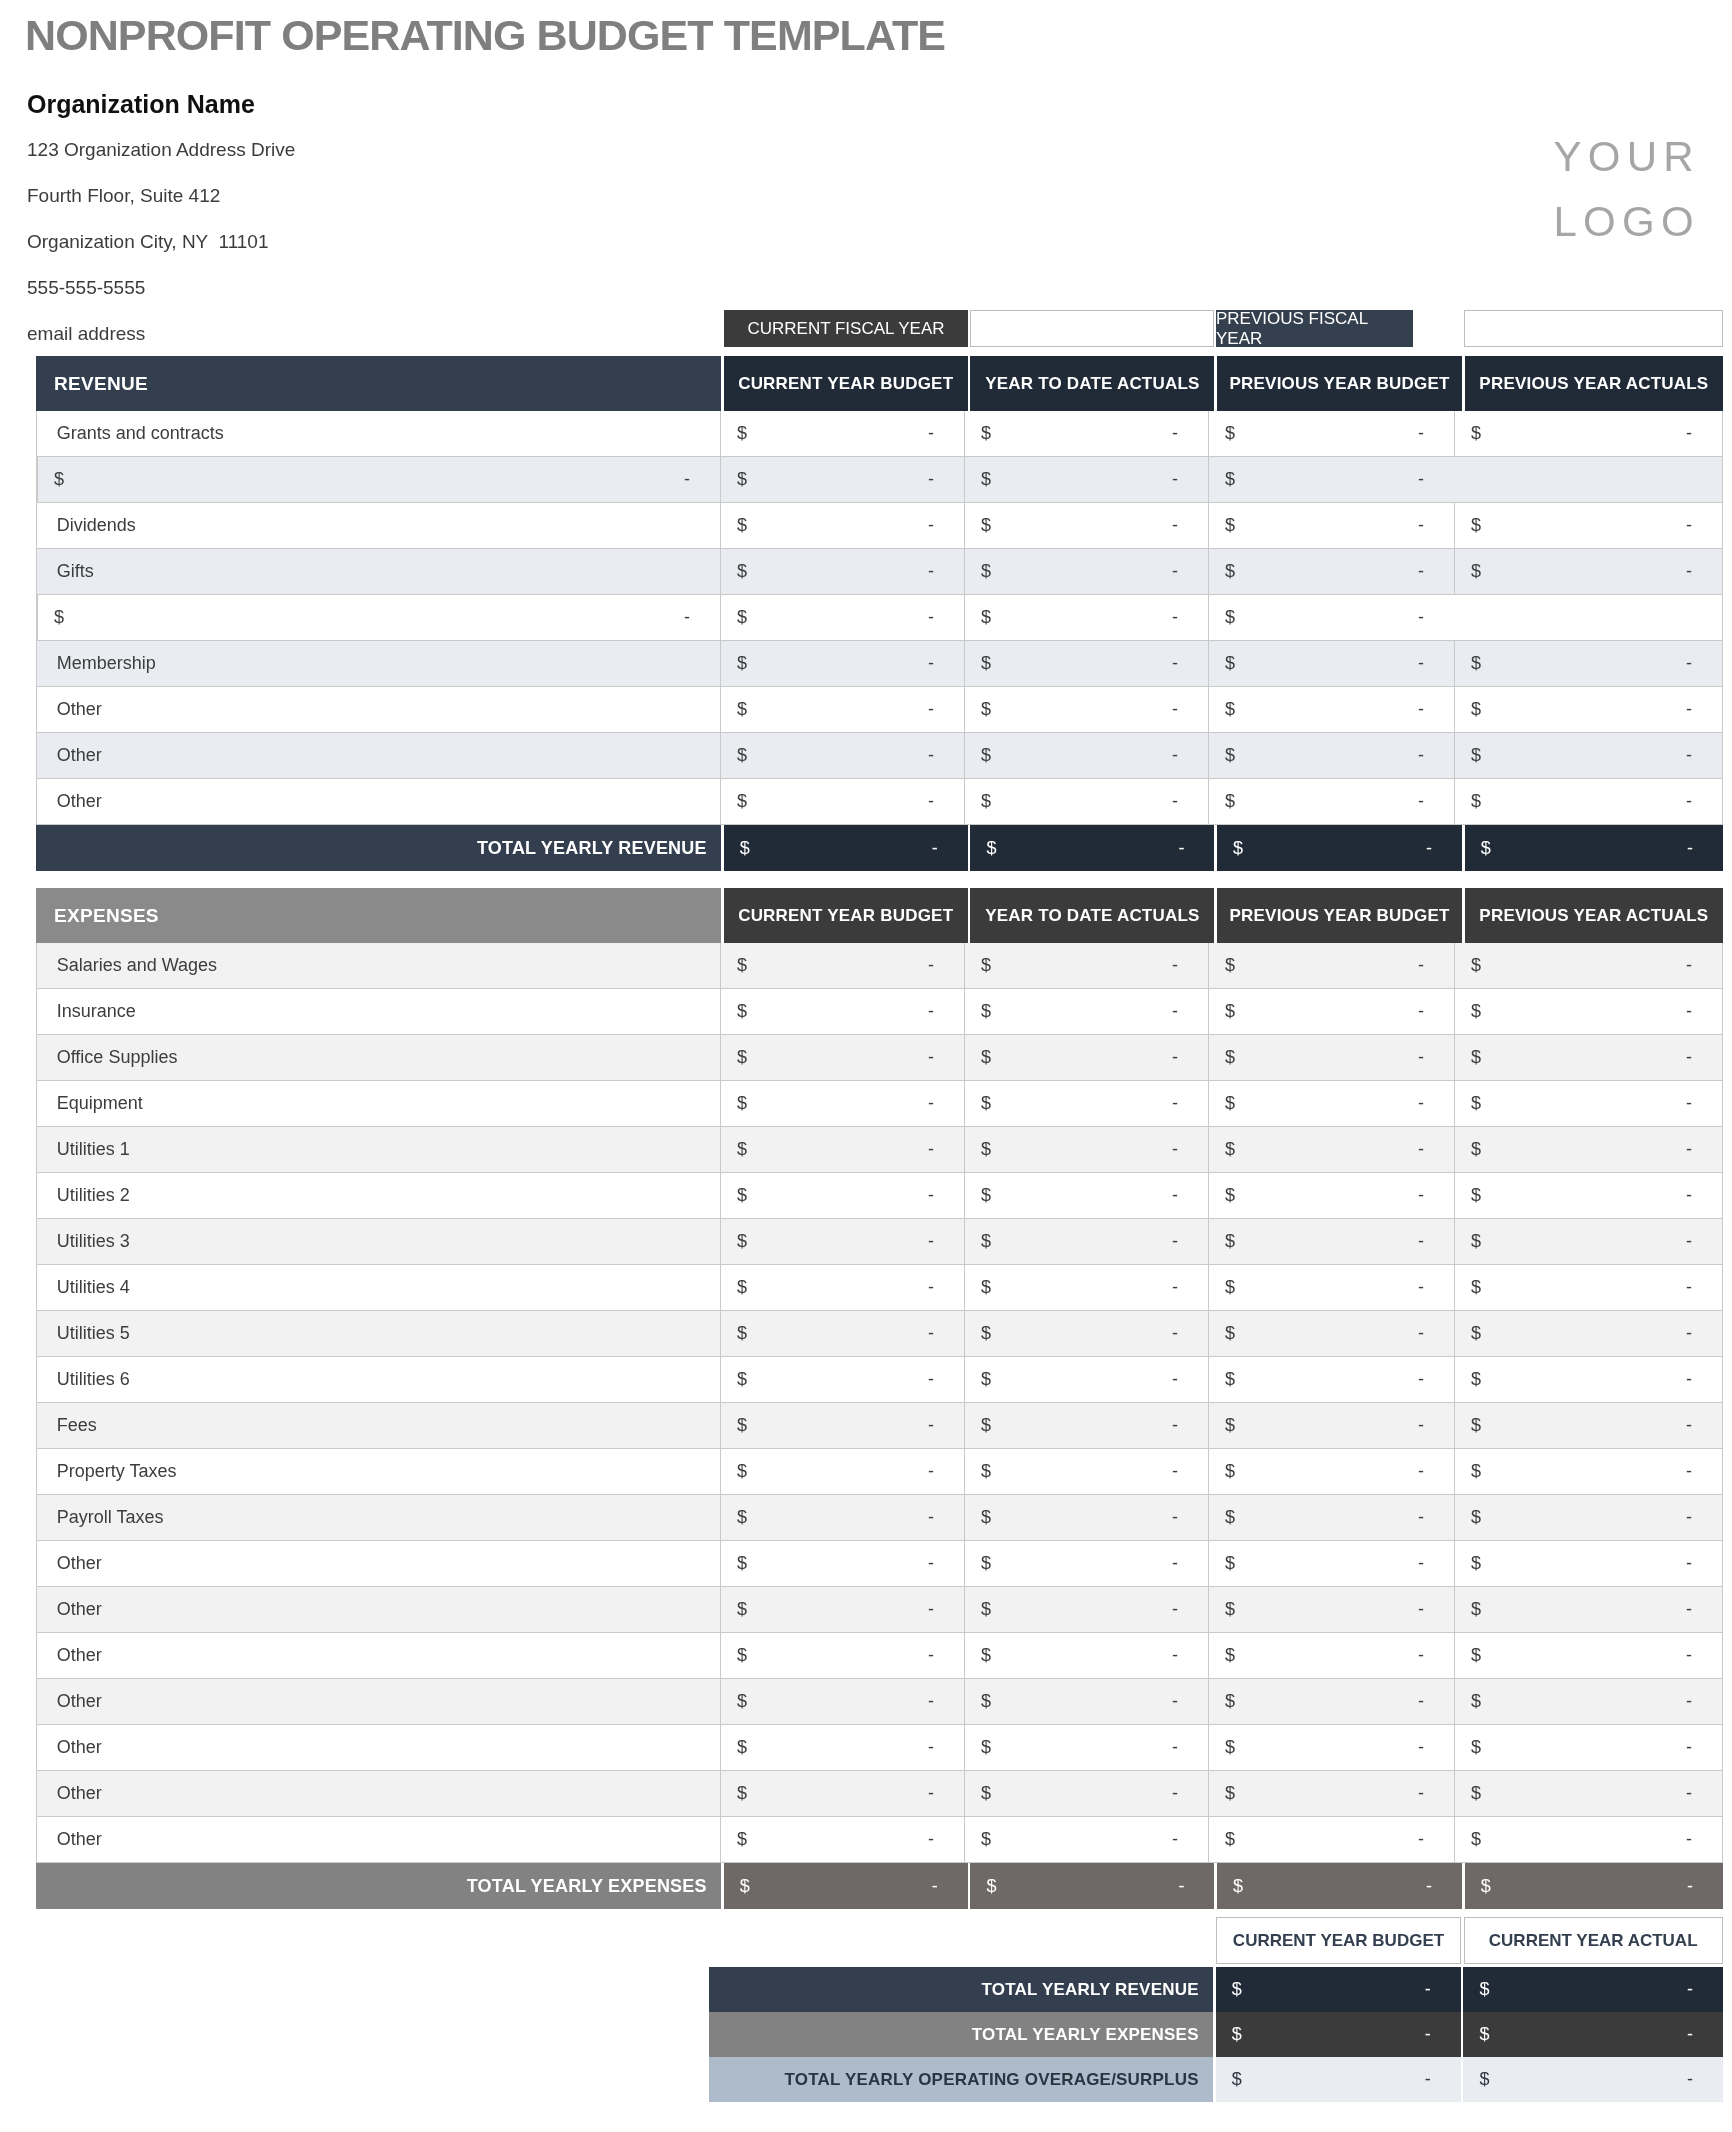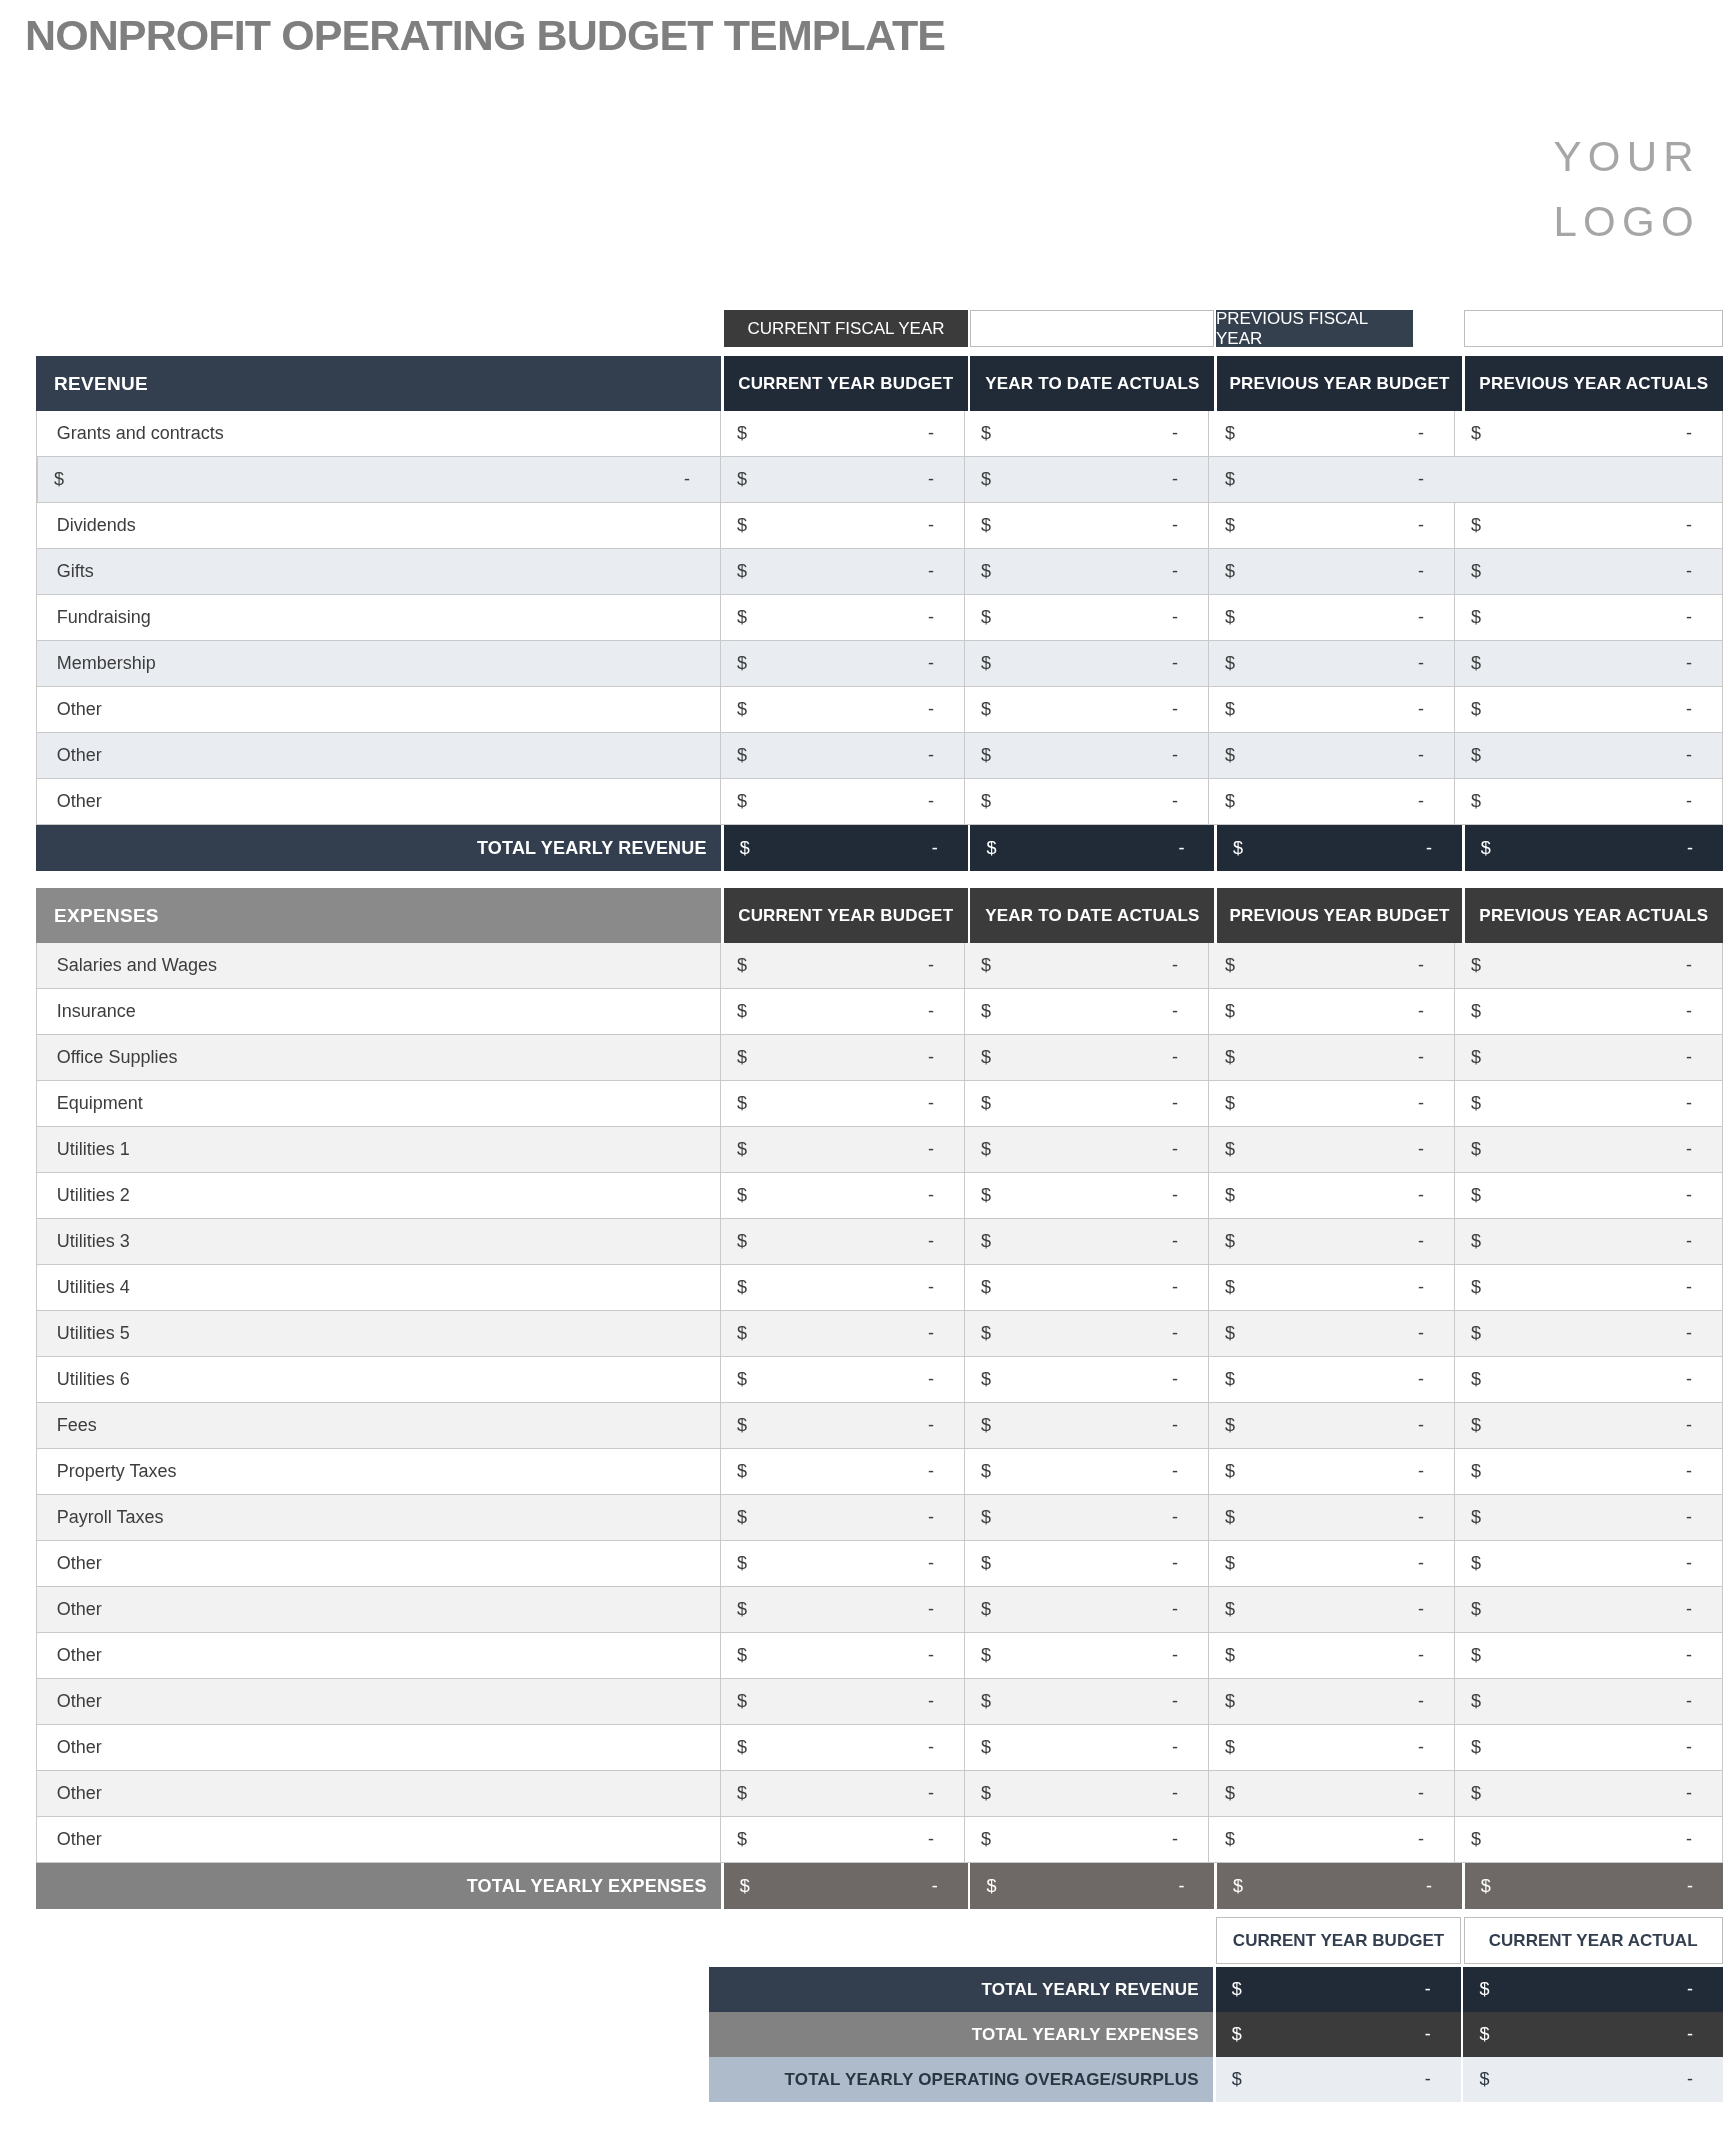--- a/index.html
+++ b/index.html
@@ -85,20 +85,28 @@
 
 <div class="page">
 
   <h1 class="title">NONPROFIT OPERATING BUDGET TEMPLATE</h1>
 
   <div class="logo">
     <div>YOUR</div>
     <div>LOGO</div>
   </div>
 
+  <div class="org">
+    <p class="org-name">Organization Name</p>
+    <p class="addr">123 Organization Address Drive</p>
+    <p class="addr">Fourth Floor, Suite 412</p>
+    <p class="addr">Organization City, NY  11101</p>
+    <p class="addr">555-555-5555</p>
+    <p class="addr">email address</p>
+  </div>
 
   <div class="fcell f1">CURRENT FISCAL YEAR</div>
   <div class="fcell f2"></div>
   <div class="fcell f3">PREVIOUS FISCAL YEAR</div>
   <div class="fcell f4"></div>
 
   <section class="table rev">
     <div class="head" id="rev-head">
       <div class="sec">REVENUE</div>
     <div class="col">CURRENT YEAR BUDGET</div>
@@ -176,21 +184,20 @@
           <div class="money">
             <div class="cur">$</div>
             <div class="dash">-</div>
           </div>
           <div class="money">
             <div class="cur">$</div>
             <div class="dash">-</div>
           </div>
         </div>
         <div class="row">
-          <div class="lbl">Fundraising</div>
           <div class="money">
             <div class="cur">$</div>
             <div class="dash">-</div>
           </div>
           <div class="money">
             <div class="cur">$</div>
             <div class="dash">-</div>
           </div>
           <div class="money">
             <div class="cur">$</div>

